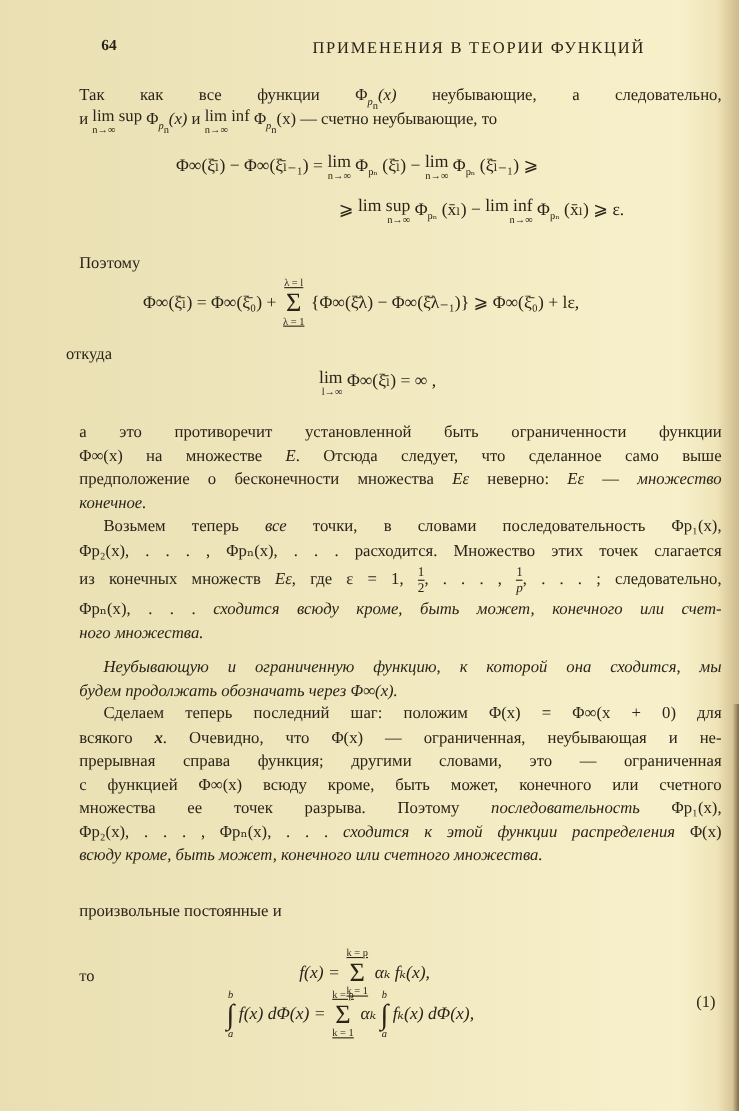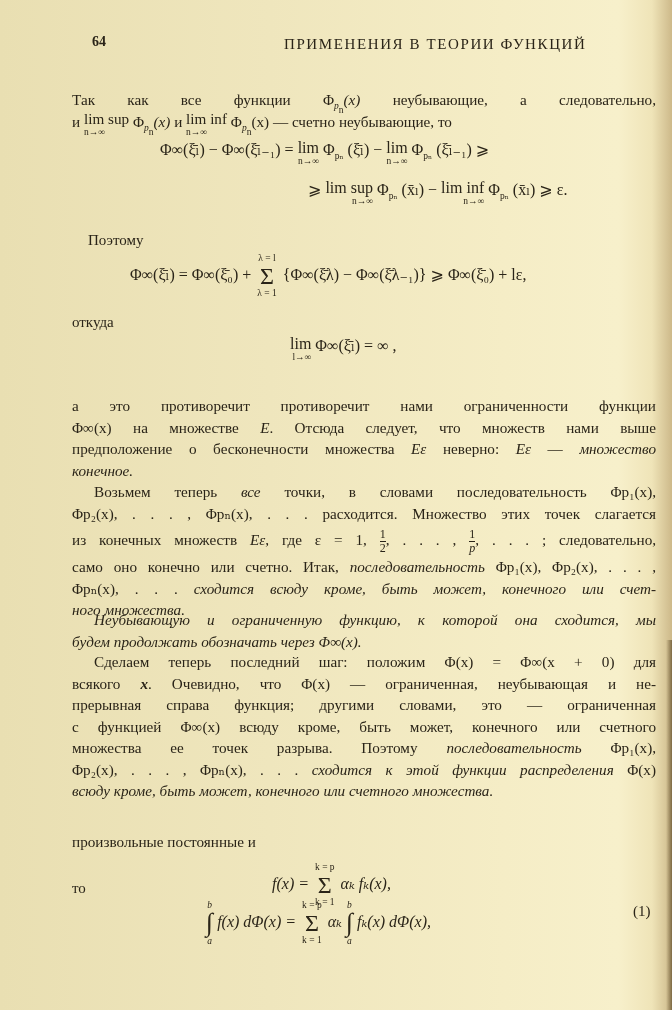--- a/index.html
+++ b/index.html
@@ -8,31 +8,31 @@
       background: linear-gradient(90deg, #e9dfb2 0%, #efe6bd 40%, #f5edc6 75%, #f7f0cb 92%, #efe4b8 97%, #cdb98a 100%);
       font-family: "Liberation Serif", "DejaVu Serif", serif;
       color: #2a2418;
       position: relative;
     }
     .page { position: absolute; left: 0; top: 0; width: 672px; height: 1010px; }
     .abs { position: absolute; white-space: nowrap; }
     .runhead { top: 34px; left: 68px; width: 590px; font-size: 13px; }
     .pageno { position: absolute; left: 0; top: 0; font-weight: bold; font-size: 14px; margin-left: 24px; }
     .headtitle { position: absolute; left: 216px; top: 2px; font-size: 15px; letter-spacing: 1.6px; }
-    .para { position: absolute; left: 72px; width: 584px; font-size: 15.2px; line-height: 21.5px; text-align: justify; margin-top: 13px; }
+    .para { position: absolute; left: 72px; width: 584px; font-size: 15.2px; line-height: 21.5px; text-align: justify; }
     .para .l { display: block; white-space: nowrap; text-align-last: justify; height: 21.5px; }
     .para .l.last { text-align-last: left; }
     .indent { padding-left: 22px; }
     .b { font-weight: bold; }
     .formula { position: absolute; font-size: 16px; white-space: nowrap; }
     .sub { font-size: 9.5px; vertical-align: -4px; }
     .lim { display: inline-block; text-align: right; vertical-align: top; line-height: 16px; }
     .lim .under { display: block; font-size: 9.5px; line-height: 10px; }
     .sum { display: inline-block; text-align: center; vertical-align: middle; line-height: 12px; margin: 0 2px; }
-    .sum .top, .sum .bot { display: block; font-size: 9.5px; line-height: 11px; }
+    .sum .top, .sum .bot { display: block; font-size: 9.5px; line-height: 11px; text-decoration: underline; }
     .sum .sig { display: block; font-size: 24px; line-height: 24px; }
     .int { display: inline-block; text-align: center; vertical-align: middle; line-height: 10px; }
     .int .top, .int .bot { display: block; font-size: 9.5px; line-height: 10px; }
     .int .sg { display: block; font-size: 26px; line-height: 26px; font-style: italic; }
     .eqno { position: absolute; left: 633px; top: 903px; font-size: 15px; }
     .edgeshadow { position: absolute; right: 0; top: 640px; width: 6px; height: 370px;
       background: linear-gradient(90deg, rgba(0,0,0,0), rgba(60,40,10,0.55)); }
     .small-text { font-size: 15px; }
   </style>
 </head>
@@ -67,51 +67,50 @@
   <div class="formula" style="left:308px; top:180px;">
     <span>⩾</span>
     <span class="lim"><span>lim sup</span><span class="under">n→∞</span></span>
     <span>Φ</span><span class="sub">pₙ</span>
     <span>(x̄ₗ) −</span>
     <span class="lim"><span>lim inf</span><span class="under">n→∞</span></span>
     <span>Φ</span><span class="sub">pₙ</span>
     <span>(x̄ₗ) ⩾ ε.</span>
   </div>
 
-  <div class="abs small-text" style="left:88px; top:232px;">Поэтому</div>
+  <div class="abs small-text" style="left:72px; top:232px;">Поэтому</div>
 
   <div class="formula" style="left:130px; top:253px;">
     <span>Φ∞(ξ̄ₗ) = Φ∞(ξ̄₀) +</span>
     <span class="sum">
       <span class="top">λ = l</span>
       <span class="sig">Σ</span>
       <span class="bot">λ = 1</span>
     </span>
     <span>{Φ∞(ξ̄λ) − Φ∞(ξ̄λ₋₁)} ⩾ Φ∞(ξ̄₀) + lε,</span>
   </div>
 
-  <div class="abs small-text" style="left:72px; top:314px;text-align:center;">откуда</div>
+  <div class="abs small-text" style="left:60px; top:314px;text-align:center;">откуда</div>
 
   <div class="formula" style="left:290px; top:336px;">
     <span class="lim"><span>lim</span><span class="under">l→∞</span></span>
     <span>Φ∞(ξ̄ₗ) = ∞ ,</span>
   </div>
 
   <div class="para" style="top:382px;">
-    <span class="l">а это противоречит противоречит нами ограниченности функции</span>
-    <span class="l"><span>Φ∞(x) на множестве </span><i>E</i><span>. Отсюда следует, что множеств нами выше</span></span>
+    <span class="l">а это противоречит установленной быть ограниченности функции</span>
+    <span class="l"><span>Φ∞(x) на множестве </span><i>E</i><span>. Отсюда следует, что сделанное само выше</span></span>
     <span class="l"><span>предположение о бесконечности множества </span><i>Eε</i><span> неверно: </span><i>Eε</i><span> — </span><i>множество</i></span>
     <span class="l last"><i>конечное.</i></span>
   </div>
 
   <div class="para" style="top:468px;">
     <span class="l indent"><span>Возьмем теперь </span><i>все</i><span> точки, в словами последовательность Φp₁(x),</span></span>
     <span class="l">Φp₂(x), . . . , Φpₙ(x), . . .  расходится. Множество этих точек слагается</span>
     <span class="l" style="height:32px; line-height:32px;"><span>из конечных множеств </span><i>Eε</i><span>, где ε = 1, </span><span style="display:inline-block; vertical-align:middle; text-align:center; line-height:13px; font-size:12px;"><span style="display:block; border-bottom:1px solid #2a2418;">1</span><span style="display:block;">2</span></span><span>, . . . , </span><span style="display:inline-block; vertical-align:middle; text-align:center; line-height:13px; font-size:12px;"><span style="display:block; border-bottom:1px solid #2a2418;">1</span><i style="display:block;">p</i></span><span>, . . . ;     следовательно,</span></span>
-    <span class="l"><span>само оно конечно или счетно. Итак, </span><i>последовательность</i><span> Φp₁(x), Φp₂(x), . . . ,</span></span>
     <span class="l"><span>Φpₙ(x), . . .  </span><i>сходится всюду кроме, быть может, конечного или счет-</i></span>
     <span class="l last"><i>ного множества.</i></span>
   </div>
 
   <div class="para" style="top:596px;font-style:italic;">
     <span class="l indent">Неубывающую и ограниченную функцию, к которой она сходится, мы</span>
     <span class="l last">будем продолжать обозначать через Φ∞(x).</span>
   </div>
 
   <div class="para" style="top:638px;">

